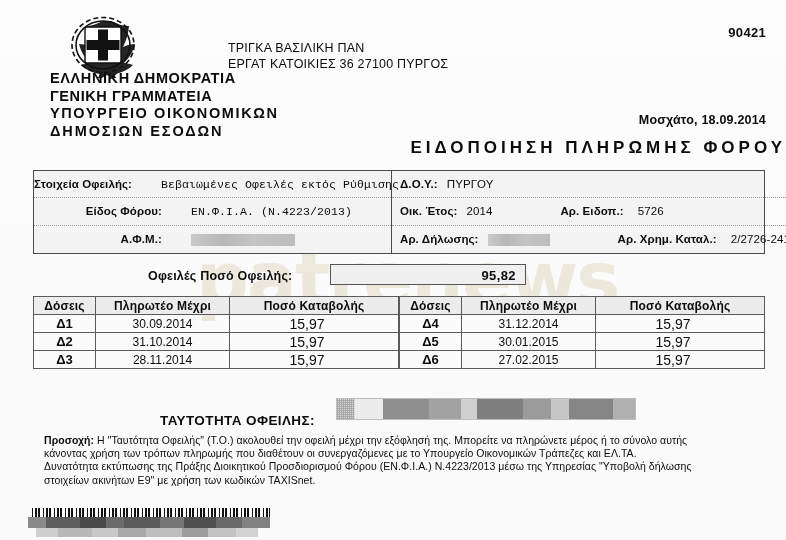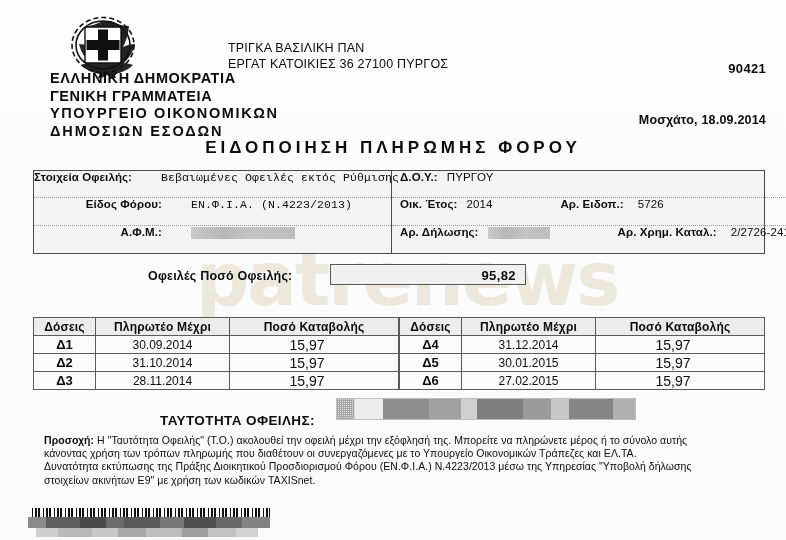--- a/index.html
+++ b/index.html
@@ -30,55 +30,55 @@
     z-index:1;pointer-events:none;white-space:nowrap;
     line-height:86px;
   }
 
   .layer{position:absolute;inset:0;z-index:3;}
 
   
   .emblem{position:absolute;left:66px;top:16px;width:74px;height:62px;}
   .doc-number{
     position:absolute;right:20px;top:25px;
-    font-size:13px;font-weight:700;letter-spacing:.3px;margin-top:36px;
+    font-size:13px;font-weight:700;letter-spacing:.3px;
   }
   .recipient{
     position:absolute;left:228px;top:40px;
     font-size:12.5px;line-height:16px;letter-spacing:.2px;
   }
   .authority{
     position:absolute;left:22px;top:70px;
     font-size:14.5px;font-weight:700;line-height:17.5px;
     letter-spacing:.6px;white-space:nowrap;margin-left:28px;
   }
   .authority div:nth-child(3){letter-spacing:1.6px;}
   .authority div:nth-child(4){letter-spacing:1.9px;}
   .place-date{
     position:absolute;right:20px;top:113px;
     font-size:12.5px;font-weight:700;letter-spacing:.2px;
   }
   .main-title{
     position:absolute;left:0;right:0;top:138px;
-    text-align:center;
+    text-align:right;
     font-size:17px;font-weight:700;letter-spacing:4px;
   }
 
   
   .info-box{
     position:absolute;left:33px;top:170px;width:732px;height:84px;
     border:1px solid #4a4a4a;
     background:#f3f3f3;
     box-sizing:border-box;
     display:flex;
   }
   .info-col{box-sizing:border-box;}
   .info-col.left{width:358px;border-right:1px solid #4a4a4a;}
   .info-col.right{flex:1;}
-  .info-row{height:27.3px;display:flex;align-items:flex-start;
+  .info-row{height:27.3px;display:flex;align-items:center;
     border-bottom:1px dotted #9a9a9a;box-sizing:border-box;}
   .info-row:last-child{border-bottom:none;}
   .lbl{font-size:11.5px;font-weight:700;letter-spacing:.1px;white-space:nowrap;}
   .val{font-size:11.5px;letter-spacing:.1px;white-space:nowrap;}
   .left .lbl{text-align:right;}
   .left .r1 .lbl{width:128px;}
   .left .r2 .lbl{width:128px;}
   .left .r3 .lbl{width:128px;}
   .left .val{margin-left:29px;font-family:Liberation Mono, monospace;}
   .right .lbl{margin-left:8px;}
@@ -100,21 +100,21 @@
   .total-field{
     position:absolute;left:330px;top:264px;width:196px;height:21px;
     border:1px solid #555;background:#f0f0f0;box-sizing:border-box;
   }
   .total-value{
     position:absolute;left:330px;top:268px;width:186px;
     text-align:right;font-size:13px;font-weight:700;letter-spacing:.4px;
   }
 
   
-  .inst-wrap{position:absolute;left:33px;top:317px;width:732px;display:flex;}
+  .inst-wrap{position:absolute;left:33px;top:296px;width:732px;display:flex;}
   table.inst{border-collapse:collapse;table-layout:fixed;}
   table.inst.t1{width:366px;}
   table.inst.t2{width:366px;}
   table.inst th,table.inst td{
     border:1px solid #5a5a5a;
     font-size:11.5px;height:18px;padding:0 4px;box-sizing:border-box;
   }
   table.inst th{
     font-weight:700;text-align:center;background:#ececec;
     letter-spacing:.2px;font-size:12px;

